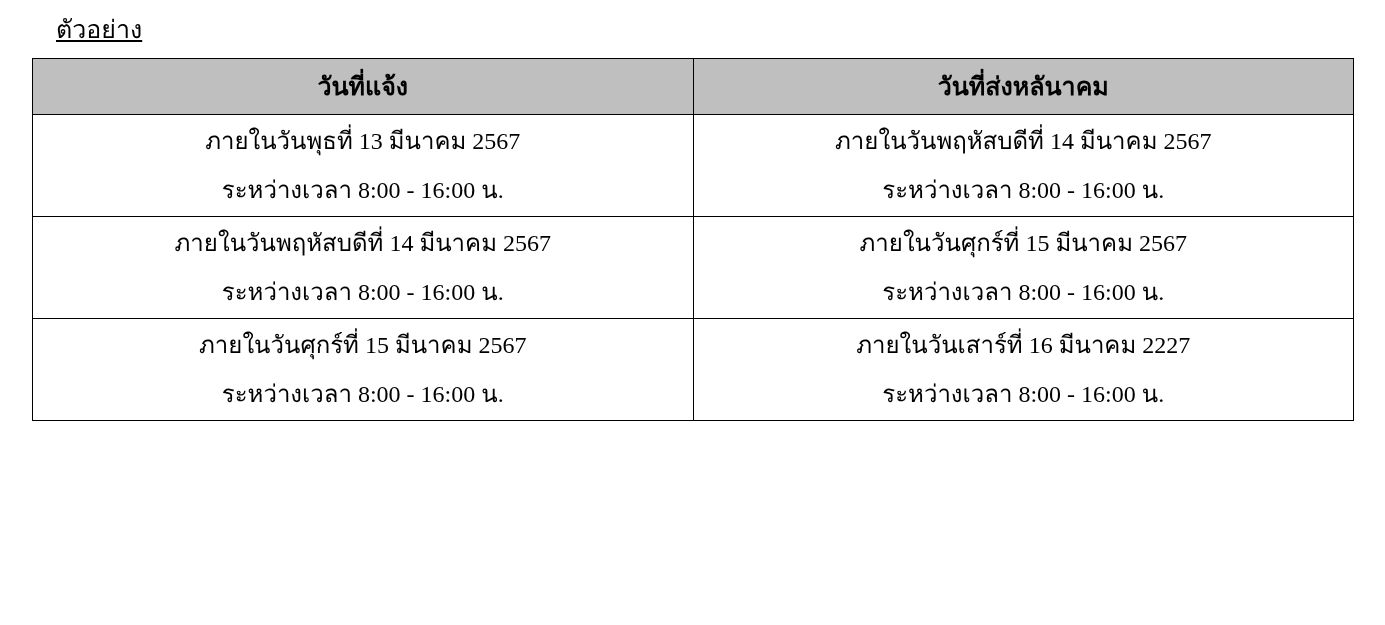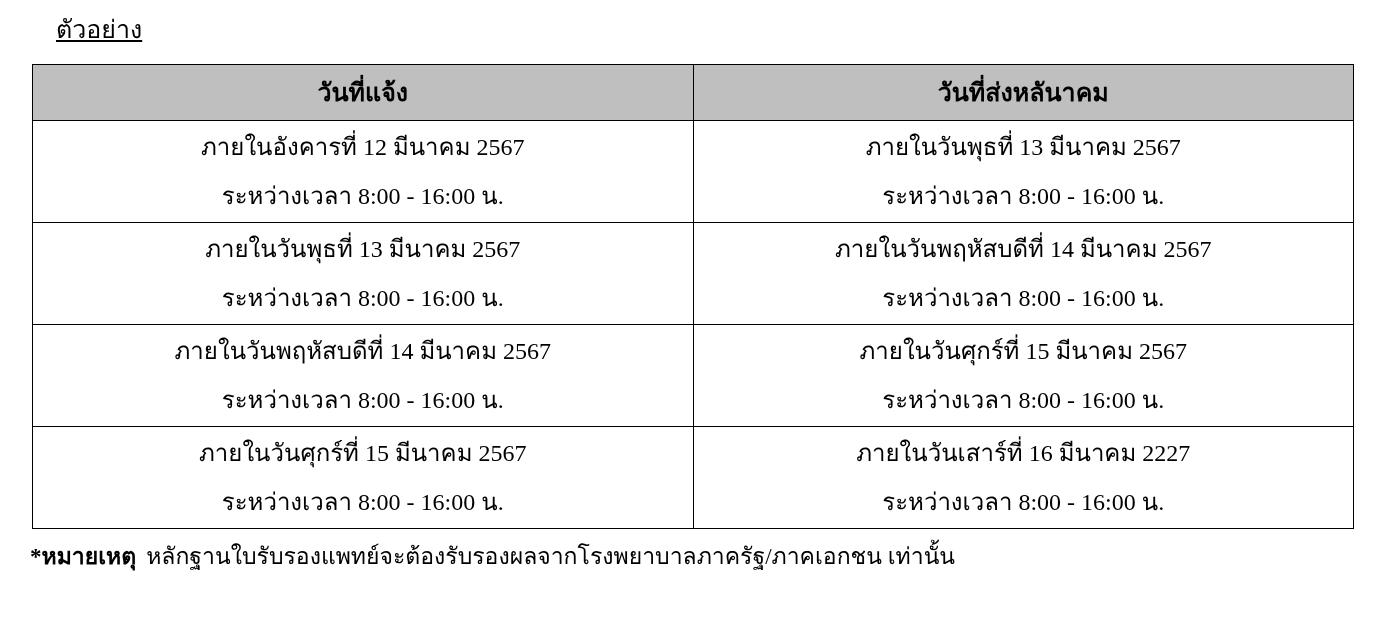--- a/index.html
+++ b/index.html
@@ -26,21 +26,21 @@
     font-size: 25px;
     line-height: 32px;
     text-decoration: underline;
     margin: 0 0 8px 26px;
     display: inline-block;
   }
   table.example-table {
     border-collapse: collapse;
     table-layout: fixed;
     width: 1322px;
-    margin: 10px 0 0 2px;
+    margin: 4px 0 0 2px;
     padding-left: 14px;
   }
   table.example-table td,
   table.example-table th {
     border: 1px solid #000000;
     padding: 0;
     text-align: center;
     vertical-align: middle;
   }
   table.example-table th {
@@ -93,34 +93,20 @@
     <thead>
       <tr>
         <th>วันที่แจ้ง</th>
         <th>วันที่ส่งหลันาคม</th>
       </tr>
     </thead>
     <tbody>
       <tr>
         <td>
           <div class="cell-inner">
-            <span class="cell-line">ภายในอังคารที่ 12 มีนาคม 2567</span>
-            <span class="cell-line">ระหว่างเวลา 8:00 - 16:00 น.</span>
-          </div>
-        </td>
-        <td>
-          <div class="cell-inner">
-            <span class="cell-line">ภายในวันพุธที่ 13 มีนาคม 2567</span>
-            <span class="cell-line">ระหว่างเวลา 8:00 - 16:00 น.</span>
-          </div>
-        </td>
-      </tr>
-      <tr>
-        <td>
-          <div class="cell-inner">
             <span class="cell-line">ภายในวันพุธที่ 13 มีนาคม 2567</span>
             <span class="cell-line">ระหว่างเวลา 8:00 - 16:00 น.</span>
           </div>
         </td>
         <td>
           <div class="cell-inner">
             <span class="cell-line">ภายในวันพฤหัสบดีที่ 14 มีนาคม 2567</span>
             <span class="cell-line">ระหว่างเวลา 8:00 - 16:00 น.</span>
           </div>
         </td>
@@ -149,17 +135,14 @@
         <td>
           <div class="cell-inner">
             <span class="cell-line">ภายในวันเสาร์ที่ 16 มีนาคม 2227</span>
             <span class="cell-line">ระหว่างเวลา 8:00 - 16:00 น.</span>
           </div>
         </td>
       </tr>
     </tbody>
   </table>
 
-  <div class="note">
-    <span class="note-label">*หมายเหตุ</span><span class="note-text">หลักฐานใบรับรองแพทย์จะต้องรับรองผลจากโรงพยาบาลภาครัฐ/ภาคเอกชน เท่านั้น</span>
-  </div>
 
 </div>
 
 </body></html>

